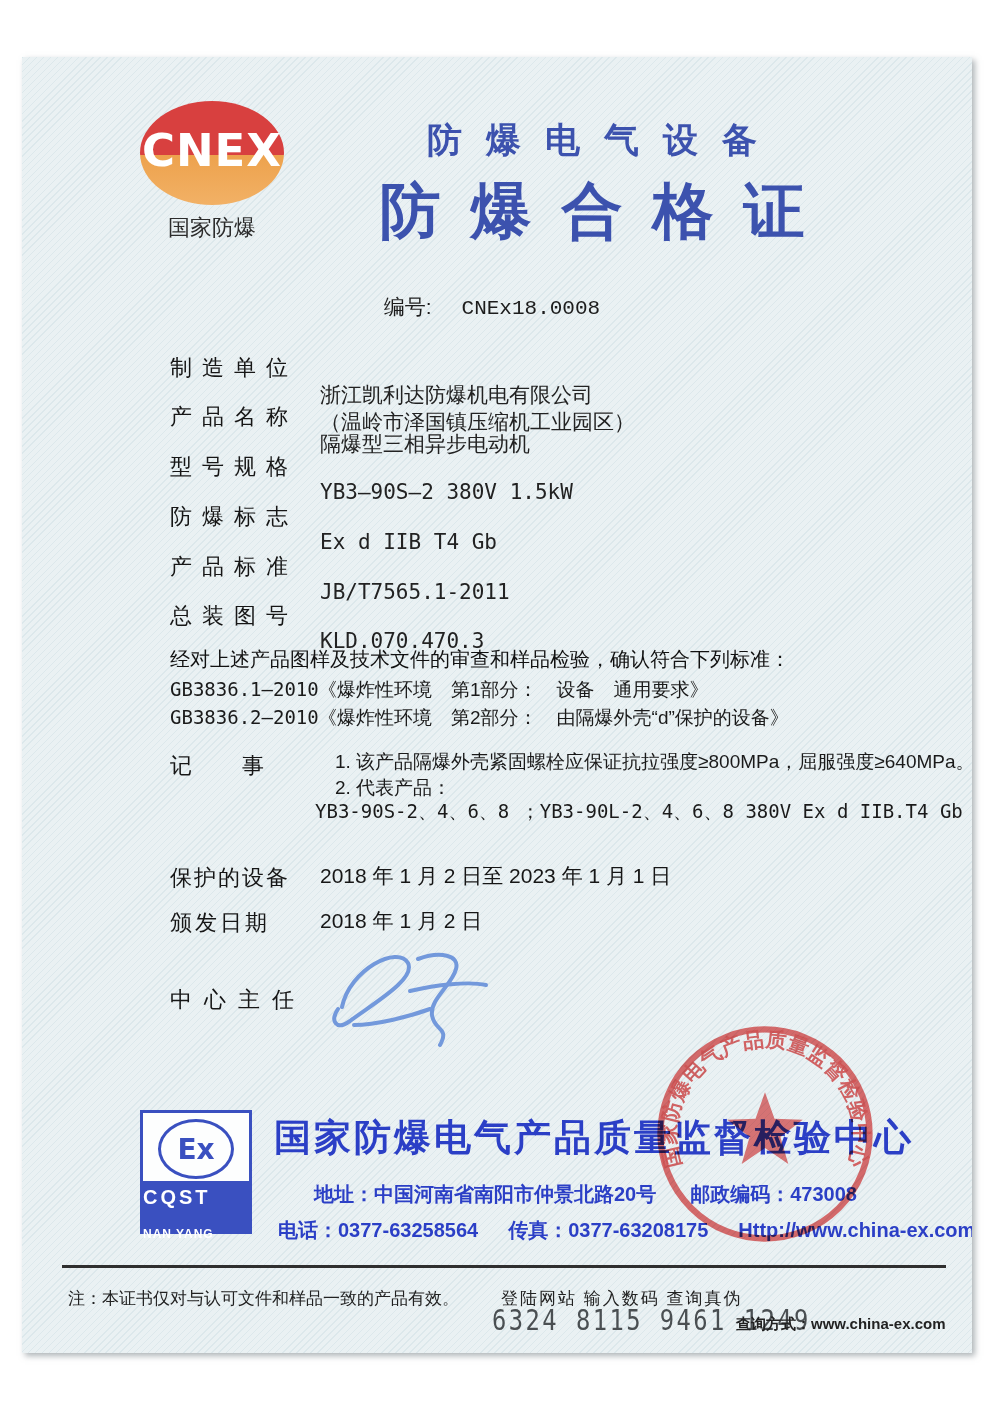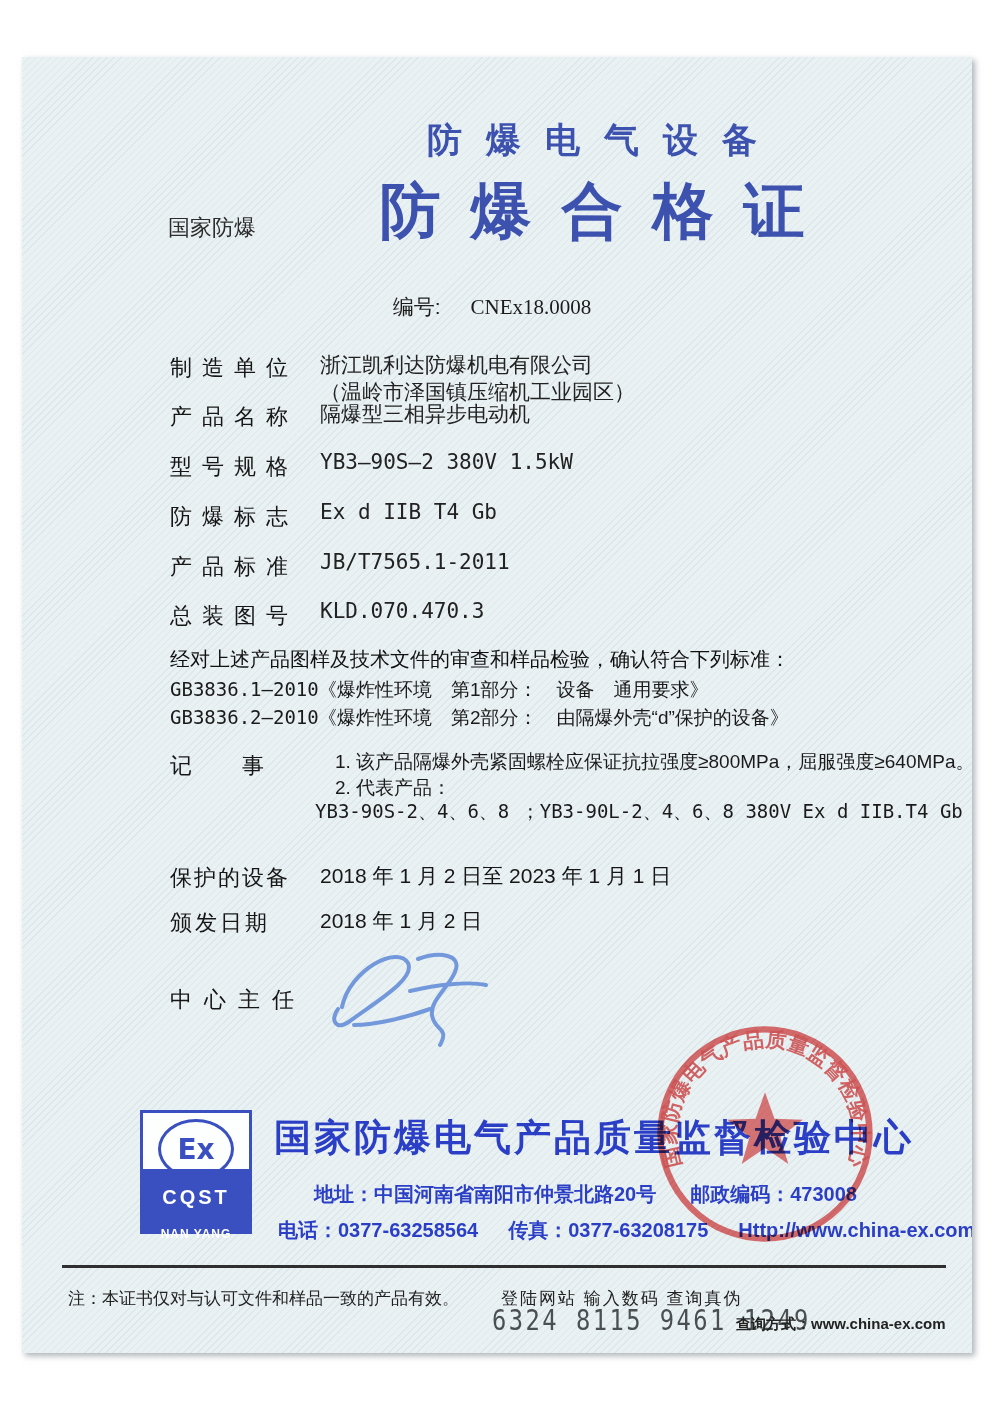--- a/index.html
+++ b/index.html
@@ -26,25 +26,25 @@
     display:flex;align-items:center;justify-content:center;
   }
   .logo-text{color:#fff;font-size:45px;font-weight:bold;letter-spacing:1px;
     font-family:"DejaVu Sans",sans-serif;margin-top:-6px;}
   .logo-caption{left:106px;top:156px;width:168px;text-align:center;font-size:22px;color:#2c2c2c;}
   .subtitle{left:290px;top:60px;width:560px;text-align:center;font-size:35px;font-weight:bold;
     color:#3c52ae;letter-spacing:24px;text-indent:24px;}
   .title{left:270px;top:114px;width:600px;text-align:center;font-size:61px;font-weight:bold;
     color:#3c52ae;letter-spacing:30px;text-indent:30px;}
   .cert-no{left:250px;top:236px;width:440px;text-align:center;font-size:21px;color:#1c1c1c;}
-  .cert-no .num{font-family:Liberation Serif, serif;margin-left:24px;}
+  .cert-no .num{font-family:Liberation Mono, monospace;margin-left:24px;}
 
   
   .flabel{left:148px;font-size:22px;color:#161616;letter-spacing:10px;white-space:nowrap;}
-  .fvalue{left:298px;font-size:21px;color:#222;white-space:nowrap;}
+  .fvalue{left:298px;font-size:21px;color:#222;white-space:nowrap;margin-top:30px;}
   .mono{font-family:"DejaVu Sans Mono",monospace;}
 
   
   .std-intro{left:148px;top:589px;font-size:20px;font-weight:normal;color:#111;}
   .std-code{left:148px;font-size:19px;color:#1a1a1a;}
   .std-title{left:296px;font-size:19px;color:#1a1a1a;}
 
   
   .rem-label{left:148px;top:694px;font-size:22px;color:#161616;letter-spacing:14px;}
   .rem-line{font-size:19px;color:#1a1a1a;white-space:nowrap;}
@@ -56,21 +56,21 @@
   .director-label{left:148px;top:928px;font-size:22px;color:#161616;letter-spacing:12px;}
   .signature{left:268px;top:872px;}
 
   
   .ex-logo{left:118px;top:1053px;width:112px;height:124px;border:3px solid #3a50c0;
     background:#fdfefe;box-sizing:border-box;}
   .ex-circle{position:absolute;left:15px;top:6px;width:70px;height:54px;border:3px solid #3a50c0;
     border-radius:50%;display:flex;align-items:center;justify-content:center;}
   .ex-text{color:#3a50c0;font-weight:bold;font-size:28px;font-family:"DejaVu Sans",sans-serif;}
   .ex-bottom{position:absolute;left:0;right:0;bottom:0;height:44px;background:#3a50c0;
-    color:#fff;text-align:center;line-height:1.05;padding-top:18px;}
+    color:#fff;line-height:1.05;padding-top:6px;}
   .ex-cqst{font-size:20px;letter-spacing:3px;font-weight:bold;display:block;}
   .ex-city{font-size:12px;letter-spacing:1px;font-weight:bold;display:block;margin-top:20px;}
 
   .institute-name{left:252px;top:1056px;width:680px;font-size:37px;font-weight:bold;
     color:#2b3fc6;letter-spacing:3px;white-space:nowrap;font-family:"DejaVu Serif",serif;}
   .addr-line{left:292px;top:1124px;font-size:20px;font-weight:bold;color:#2b3fc6;white-space:nowrap;}
   .addr-line .gap{margin-left:34px;}
   .tel-line{left:256px;top:1160px;font-size:20px;font-weight:bold;color:#2b3fc6;white-space:nowrap;}
   .tel-line .gap{margin-left:30px;}
 
@@ -83,20 +83,23 @@
   .verify-code{left:470px;top:1246px;font-size:29px;color:#4a4f52;
     font-family:"DejaVu Sans Mono",monospace;letter-spacing:3px;
     transform:scaleX(.82);transform-origin:left top;white-space:nowrap;}
   .query{left:714px;top:1258px;font-size:15px;font-weight:bold;color:#222;white-space:nowrap;}
 </style>
 </head>
 <body>
 
 <div class="page">
 
+  <div class="abs logo-ellipse">
+    <span class="logo-text">CNEX</span>
+  </div>
   <div class="abs logo-caption">国家防爆</div>
 
   <div class="abs subtitle">防爆电气设备</div>
   <div class="abs title">防爆合格证</div>
 
   <div class="abs cert-no">
     <span>编号:</span>
     <span class="num">CNEx18.0008</span>
   </div>
 

